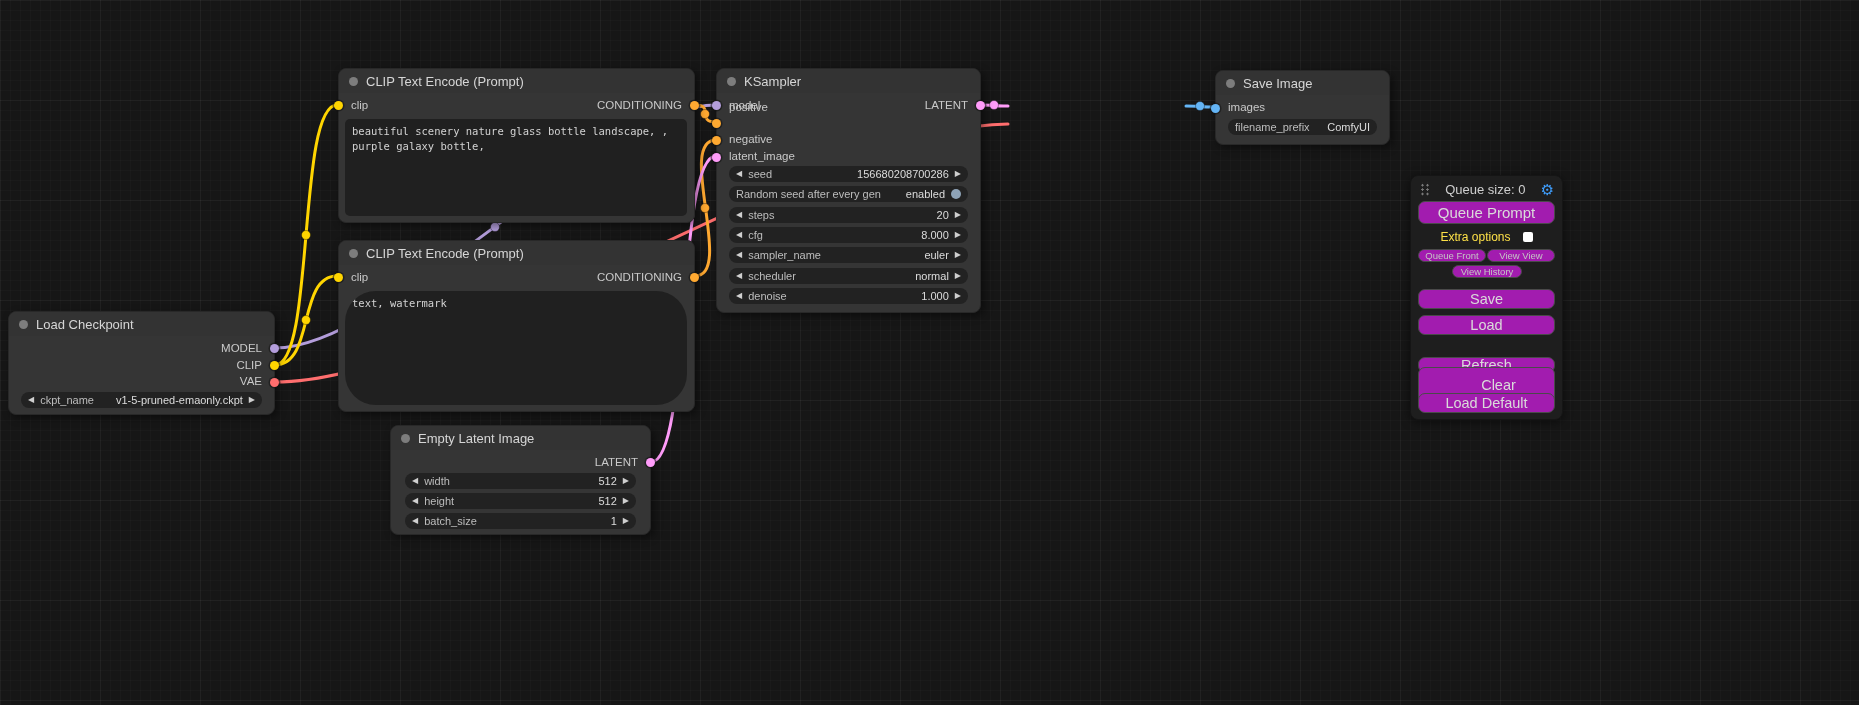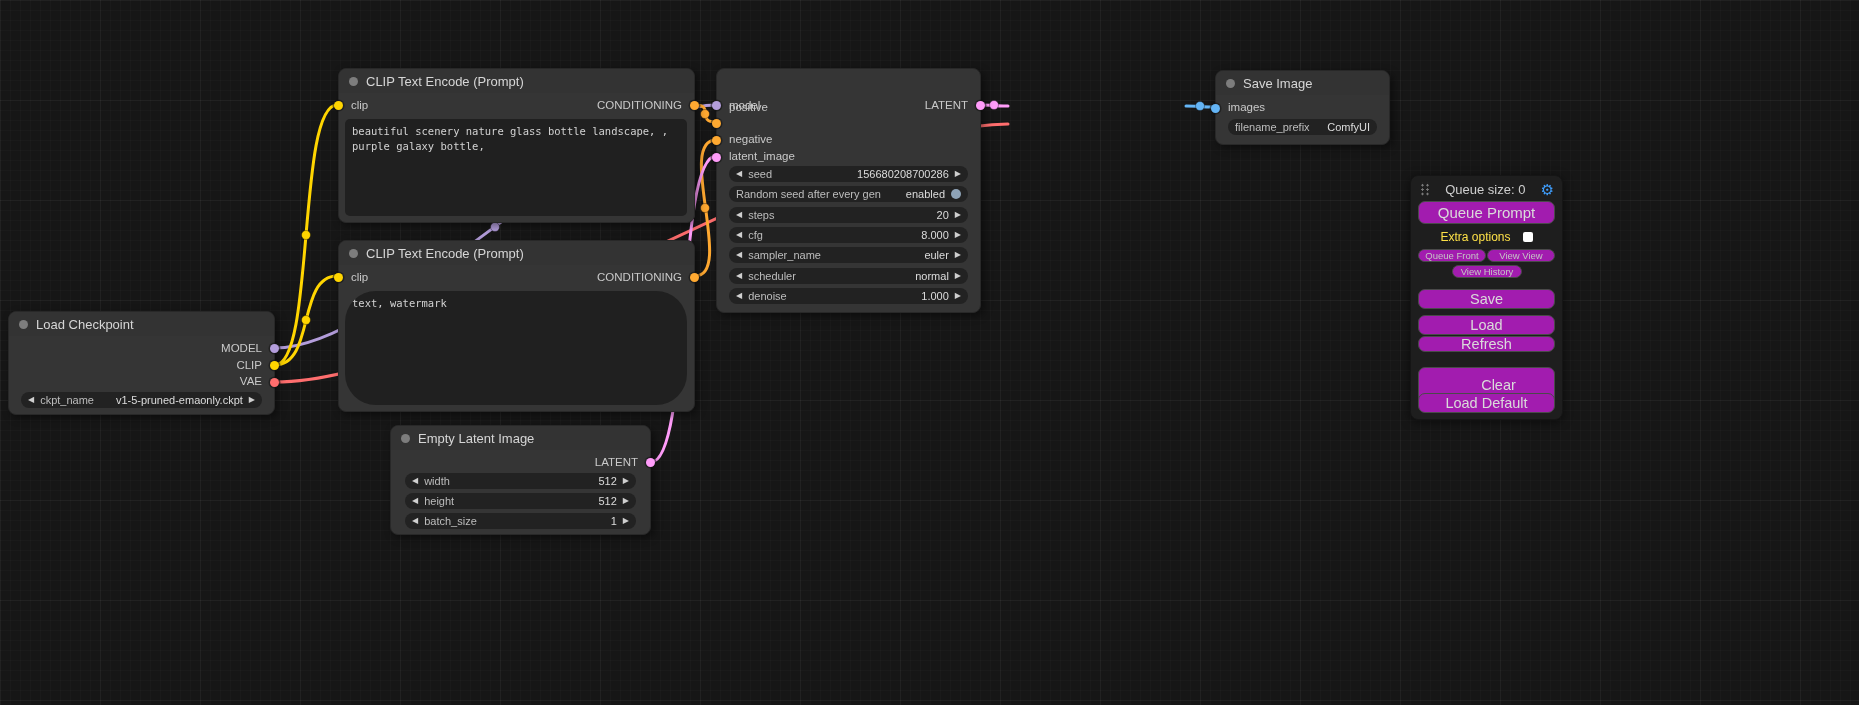--- a/index.html
+++ b/index.html
@@ -58,21 +58,21 @@
     color:#dadada;display:flex;align-items:center;justify-content:center;cursor:pointer;}
   #btn-queue-prompt{left:7px;right:7px;top:25px;height:23px;font-size:15px;}
   .qp-extra{position:absolute;top:54px;left:0;right:0;height:14px;display:flex;
     align-items:center;justify-content:center;gap:12px;color:#fde047;font-size:12px;}
   .qp-check{width:10px;height:10px;background:#ffffff;border-radius:2px;cursor:pointer;}
   #btn-queue-front{left:7px;width:68px;top:73px;height:13px;font-size:9.5px;color:#c5c5c5;}
   #btn-view-queue{right:7px;width:68px;top:73px;height:13px;font-size:9.5px;color:#c5c5c5;}
   #btn-view-history{left:41px;width:70px;top:89px;height:13px;font-size:9.5px;color:#c5c5c5;}
   #btn-save{left:7px;right:7px;top:113px;height:20px;font-size:14.5px;}
   #btn-load{left:7px;right:7px;top:139px;height:20px;font-size:14.5px;}
-  #btn-refresh{left:7px;right:7px;top:160px;height:16px;font-size:14.5px;}
+  #btn-refresh{left:7px;right:7px;top:181px;height:16px;font-size:14.5px;}
   #btn-clear{left:7px;right:7px;top:191px;height:36px;font-size:14.5px;padding-left:24px;}
   #btn-load-default{left:7px;right:7px;top:217px;height:20px;font-size:14.5px;}
 </style>
 </head>
 <body>
 
 <div id="canvas">
 
   <svg id="links" width="1859" height="705" viewBox="0 0 1859 705">
     <path class="w-model" d="M 275 348 C 390 348, 600 105, 716 105"></path>
@@ -160,20 +160,24 @@
     </div>
     <div class="widget" style="left:14px;right:14px;top:87px;">
       <span class="arr">◀</span>
       <span class="wl">batch_size</span>
       <span class="wv">1</span>
       <span class="arr">▶</span>
     </div>
   </div>
 
   <div class="node" style="left:716px;top:68px;width:265px;height:245px;">
+    <div class="ntitle">
+      <span class="cdot"></span>
+      <span class="ttext">KSampler</span>
+    </div>
     <span class="dot c-model" style="left:-5px;top:32px;"></span>
     <span class="dot c-cond" style="left:-5px;top:50px;"></span>
     <span class="dot c-cond" style="left:-5px;top:67px;"></span>
     <span class="dot c-latent" style="left:-5px;top:84px;"></span>
     <span class="slot-label" style="left:12px;top:30px;">model</span>
     <span class="slot-label" style="left:12px;top:32px;">positive</span>
     <span class="slot-label" style="left:12px;top:64px;">negative</span>
     <span class="slot-label" style="left:12px;top:81px;">latent_image</span>
     <span class="slot-label" style="right:12px;top:30px;">LATENT</span>
     <span class="dot c-latent" style="right:-5px;top:32px;"></span>

